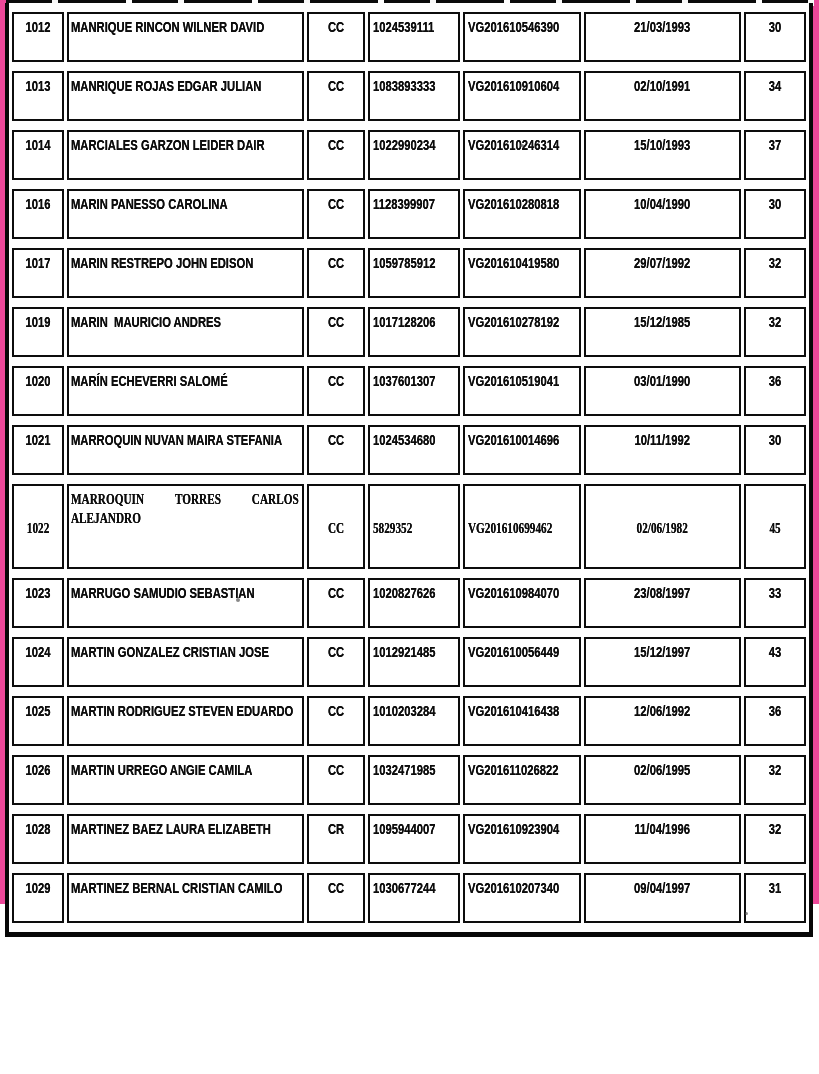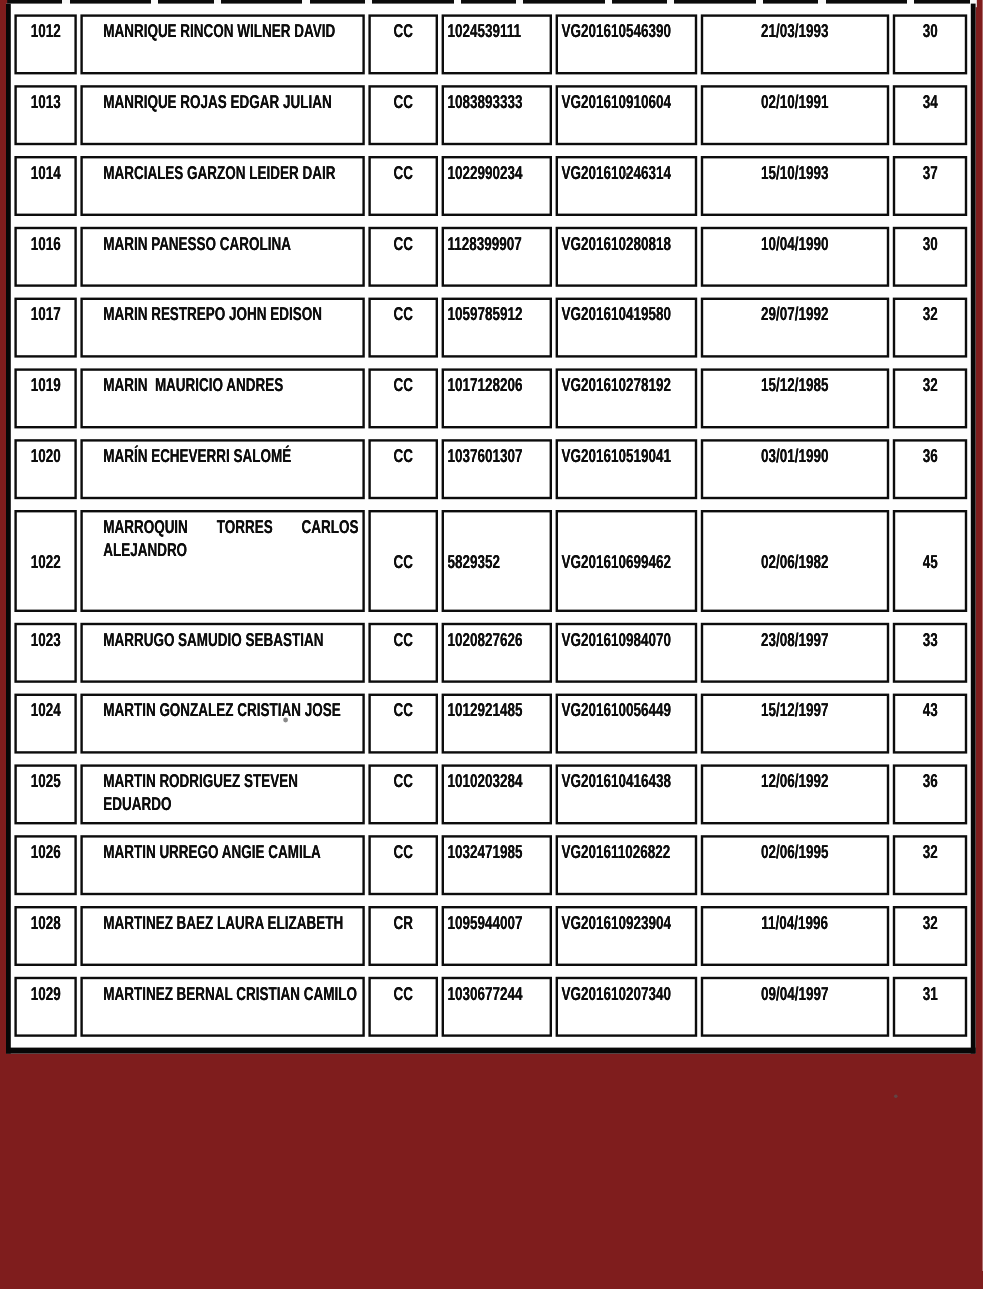--- a/index.html
+++ b/index.html
@@ -4,22 +4,22 @@
 <style>
   html, body {
     margin: 0; padding: 0;
     width: 819px; height: 1074px;
     background: #ffffff;
     font-family: "Liberation Sans", sans-serif;
     overflow: hidden;
   }
   .page {
     position: relative;
-    width: 819px; height: 1074px;
-    background: #7f1d1d;
+    width: 819px; height: 904px;
+    background: #ec4899;
   }
   
   .top-artifact {
     position: absolute;
     top: 0; left: 6px;
     width: 808px; height: 6px;
     background: repeating-linear-gradient(90deg,
       #0a0a0a 0px, #0a0a0a 46px,
       #f8f8f8 46px, #f8f8f8 52px,
       #0a0a0a 52px, #0a0a0a 120px,
@@ -39,42 +39,42 @@
     background: #fefefe;
   }
   td {
     border: 2px solid #0c0c0c;
     vertical-align: top;
     padding: 3px 3px 2px 3px;
     height: 41px;
     background: #fff;
     overflow: hidden;
   }
-  tr.tall td { height: 76px; vertical-align: middle; }
+  tr.tall td { height: 76px; vertical-align: middle; font-family: Liberation Serif, serif; }
   tr.tall td.name-col { vertical-align: top; }
   
   .sq {
     display: block;
     width: 138%;
     transform: scaleX(0.725);
     transform-origin: 0 0;
     font-weight: 700;
     font-size: 15.5px;
     line-height: 19px;
     color: #0d0d0d;
     text-shadow: 0 0 0.5px #111;
     white-space: pre-wrap;
   }
   .flexline {
     display: flex;
     justify-content: space-between;
     white-space: nowrap;
   }
   td.ctr .sq { text-align: center; }
-  td.name-col { padding-left: 17px; margin-left: 44px; }
+  td.name-col { padding-left: 2px; margin-left: 44px; }
   td.num-col .sq, td.code-col .sq { text-align: left; }
   
   .speck {
     position: absolute;
     background: #555;
     border-radius: 50%;
     opacity: 0.7;
   }
 </style>
 </head>
@@ -249,20 +249,43 @@
     <td class="code-col">
             <span class="sq">VG201610519041</span>
           </td>
     <td class="ctr date-col">
             <span class="sq">03/01/1990</span>
           </td>
     <td class="ctr val-col">
             <span class="sq">36</span>
           </td>
   </tr>
+        <tr>
+    <td class="ctr id-col">
+            <span class="sq">1021</span>
+          </td>
+    <td class="name-col">
+            <span class="sq">MARROQUIN NUVAN MAIRA STEFANIA</span>
+          </td>
+    <td class="ctr type-col">
+            <span class="sq">CC</span>
+          </td>
+    <td class="num-col">
+            <span class="sq">1024534680</span>
+          </td>
+    <td class="code-col">
+            <span class="sq">VG201610014696</span>
+          </td>
+    <td class="ctr date-col">
+            <span class="sq">10/11/1992</span>
+          </td>
+    <td class="ctr val-col">
+            <span class="sq">30</span>
+          </td>
+  </tr>
         <tr class="tall">
     <td class="ctr id-col">
             <span class="sq">1022</span>
           </td>
     <td class="name-col">
             <span class="sq flexline">
               <span>MARROQUIN</span>
               <span>TORRES</span>
               <span>CARLOS</span>
             </span>

